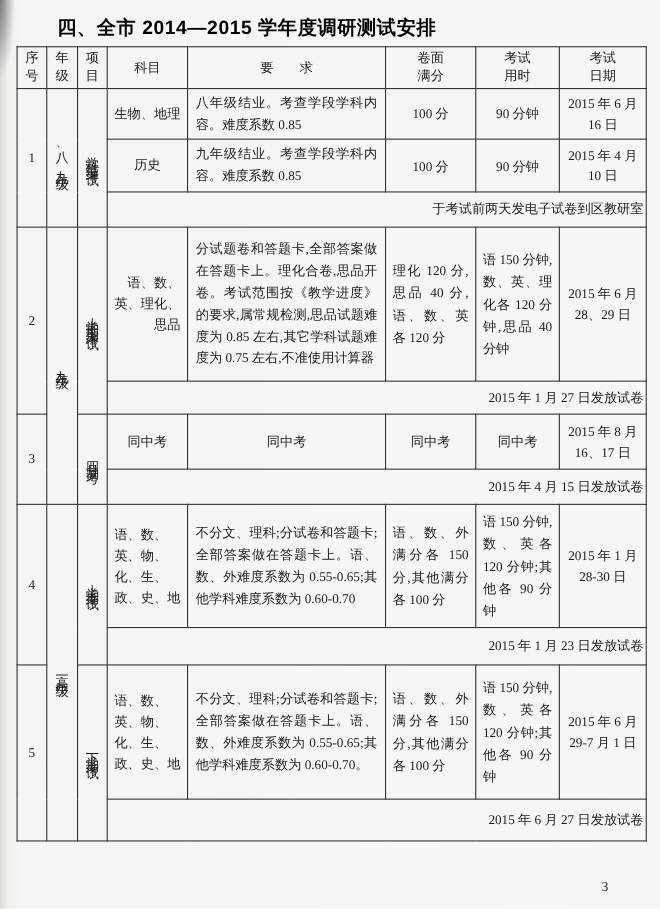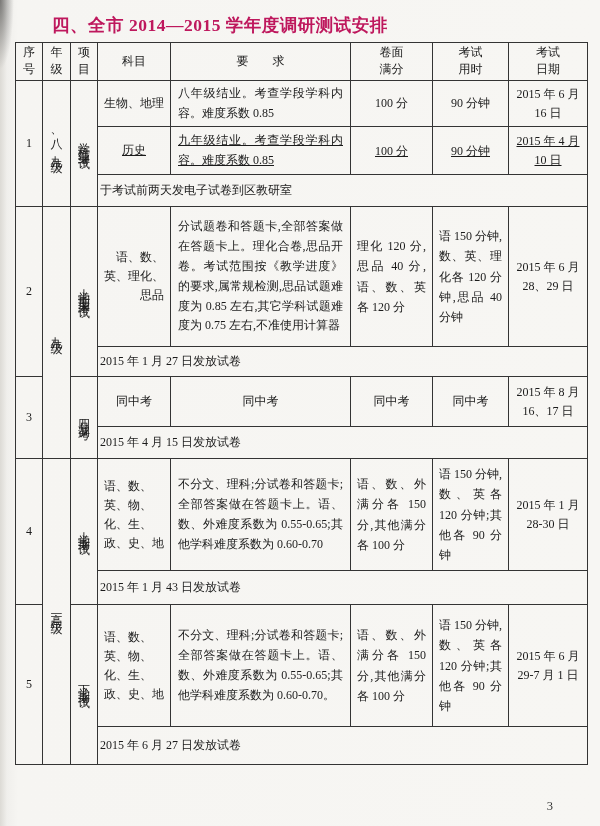--- a/index.html
+++ b/index.html
@@ -9,46 +9,46 @@
     font-family:"Liberation Serif",serif;
     color:#1b1b1b;
   }
   .corner-smudge{
     position:absolute;left:0;top:0;width:14px;height:70px;
     background:radial-gradient(ellipse at 0 0,rgba(40,40,40,.55),rgba(40,40,40,0) 70%);
     pointer-events:none;
   }
   .title{
     margin:13px 0 5px 52px;
-    font-family:Liberation Serif, serif;
-    font-weight:bold;font-size:17.5px;letter-spacing:.5px;color:#be185d;
+    font-family:Liberation Sans, sans-serif;
+    font-weight:bold;font-size:17.5px;letter-spacing:.5px;color:#000000;
   }
   table.sched{
     margin-left:15px;width:572px;
     border-collapse:collapse;table-layout:fixed;
     border:1.5px solid #2c2c2c;
   }
   .sched th,.sched td{
     border:1px solid #343434;
     font-size:12px;font-weight:normal;
     vertical-align:middle;text-align:center;
     padding:1px 2px;overflow:hidden;
   }
   .sched th{white-space:pre-line;line-height:1.45;}
   td.req{text-align:justify;padding:3px 7px;line-height:1.65;}
   td.blk{text-align:justify;padding:3px 6px;line-height:1.7;}
   td.date{padding:2px 5px;line-height:1.55;}
   td.subj{padding:2px 5px;line-height:1.6;}
-  td.note{text-align:left;}
+  td.note{text-align:right;}
   span.vert{
     writing-mode:vertical-rl;text-orientation:upright;
     display:inline-block;letter-spacing:3px;line-height:1;
   }
   tr.h-head{height:36px;}
-  tr.h-r1a{height:46px;} tr.h-r1b{height:48px;text-decoration:underline;} tr.h-r1c{height:32px;}
+  tr.h-r1a{height:46px;} tr.h-r1b{height:48px;} tr.h-r1c{height:32px;}
   tr.h-r2{height:140px;} tr.h-r2b{height:30px;}
   tr.h-r3{height:50px;}  tr.h-r3b{height:32px;}
   tr.h-r4{height:112px;} tr.h-r4b{height:34px;}
   tr.h-r5{height:122px;} tr.h-r5b{height:38px;}
   .page-num{
     position:absolute;top:799px;right:47px;
     font-size:12.5px;color:#333;
   }
 </style>
 </head>
@@ -141,21 +141,21 @@
       <td rowspan="2">4</td>
       <td rowspan="4"><span class="vert">高一年级</span></td>
       <td rowspan="2"><span class="vert">上学期考试</span></td>
       <td class="subj" style="text-align:left;padding:2px 6px;">语、数、英、物、化、生、政、史、地</td>
       <td class="req">不分文、理科;分试卷和答题卡;全部答案做在答题卡上。语、数、外难度系数为 0.55-0.65;其他学科难度系数为 0.60-0.70</td>
       <td class="blk">语、数、外满分各 150 分,其他满分各 100 分</td>
       <td class="blk">语 150 分钟,数、英各 120 分钟;其他各 90 分钟</td>
       <td class="date">2015 年 1 月 28-30 日</td>
     </tr>
     <tr class="h-r4b">
-      <td class="note" colspan="5">2015 年 1 月 43 日发放试卷</td>
+      <td class="note" colspan="5">2015 年 1 月 23 日发放试卷</td>
     </tr>
 
     <tr class="h-r5">
       <td rowspan="2">5</td>
       <td rowspan="2"><span class="vert">下学期考试</span></td>
       <td class="subj" style="text-align:left;padding:2px 6px;">语、数、英、物、化、生、政、史、地</td>
       <td class="req">不分文、理科;分试卷和答题卡;全部答案做在答题卡上。语、数、外难度系数为 0.55-0.65;其他学科难度系数为 0.60-0.70。</td>
       <td class="blk">语、数、外满分各 150 分,其他满分各 100 分</td>
       <td class="blk">语 150 分钟,数、英各 120 分钟;其他各 90 分钟</td>
       <td class="date">2015 年 6 月 29-7 月 1 日</td>

